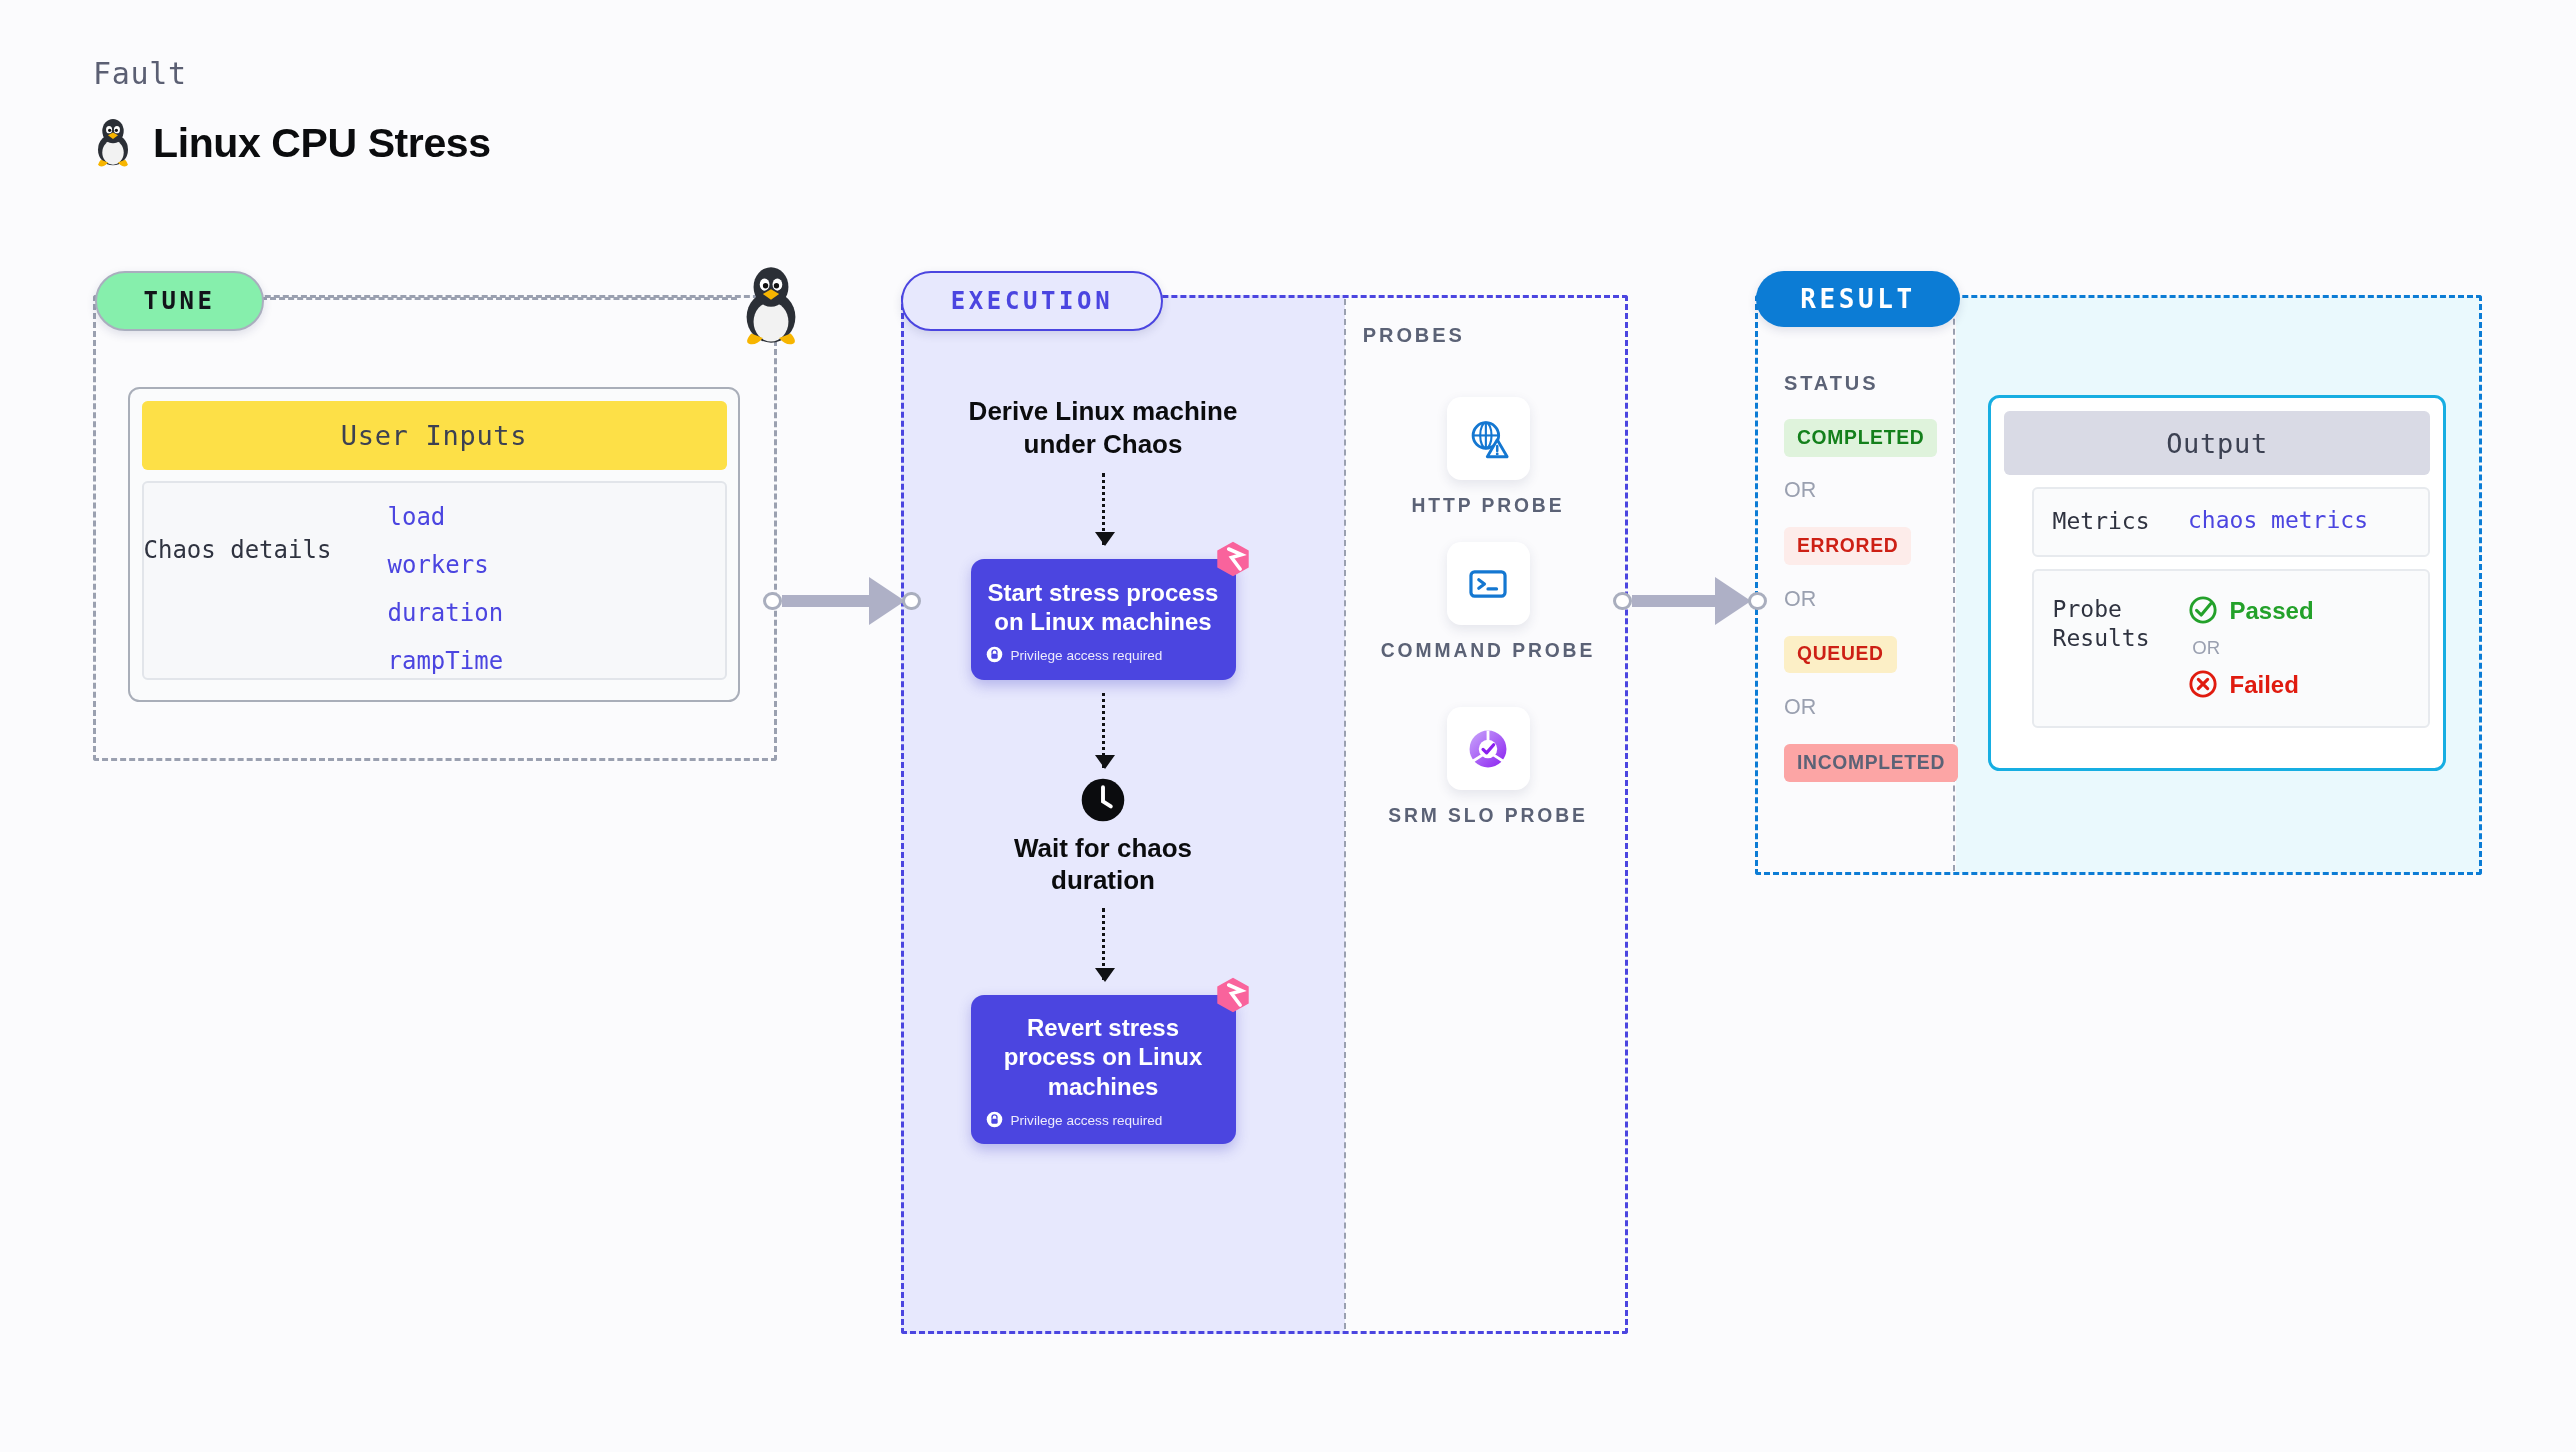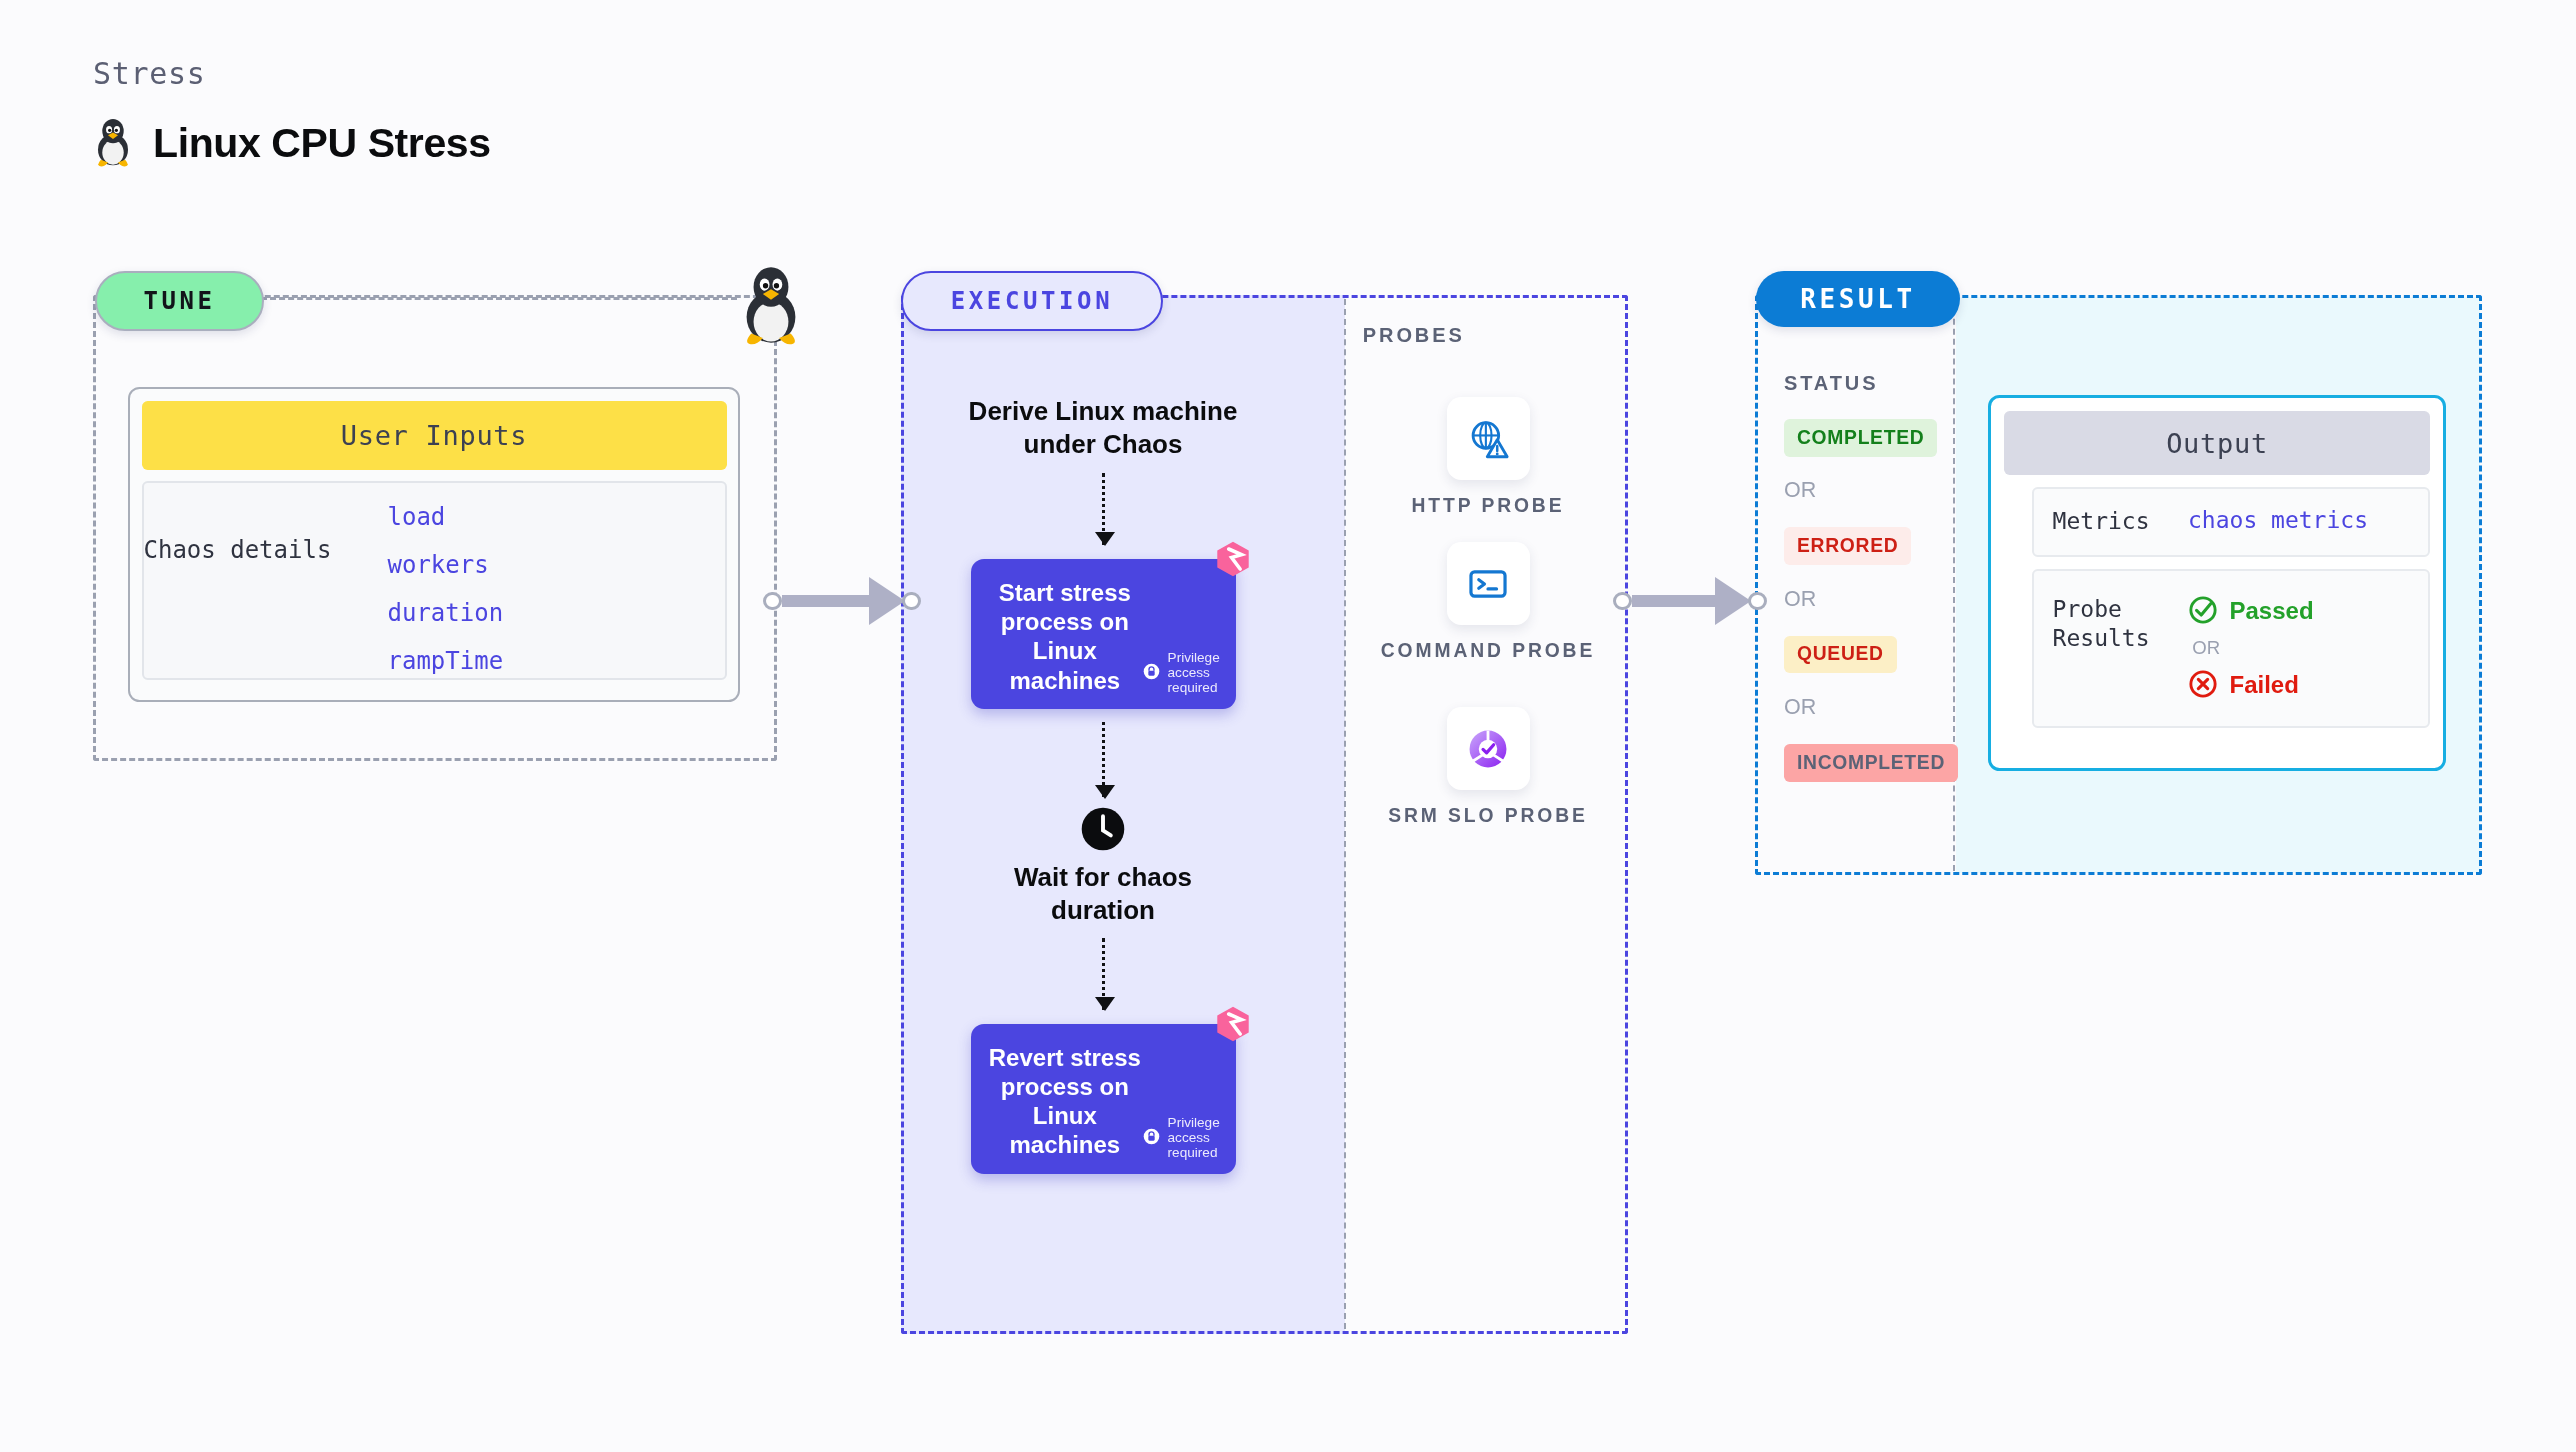--- a/index.html
+++ b/index.html
@@ -135,21 +135,21 @@
   }
   .vline::after{
     content:"";position:absolute;left:-10px;bottom:-1.4px;
     width:0;height:0;border-left:10px solid transparent;border-right:10px solid transparent;
     border-top:14.3px solid #101114;
   }
   .action-card{
     position:relative;width:265px;background:#4b45e0;border-radius:13px;
     box-shadow:0 5.7px 13px rgba(70,65,200,.30);
     padding:18.6px 15.8px 14.3px 15.8px;box-sizing:border-box;
-    display:flex;flex-direction:row;align-items:flex-end;
+    display:flex;flex-direction:column;align-items:flex-start;gap:10px;
   }
   .action-title{
     color:#ffffff;font-size:24px;font-weight:bold;text-align:center;line-height:1.22;
   }
   .priv-row{display:flex;align-items:center;gap:7.2px;}
   .priv-text{color:#eceafc;font-size:13.6px;}
   .chaos-badge{position:absolute;right:-17px;top:-20px;width:40px;height:40px;}
   #clock-icon{width:44px;height:44px;}
 
   
@@ -215,21 +215,21 @@
   }
   #probe-results-row{height:159px;padding-top:24px;}
   .result-line{display:flex;align-items:center;gap:11.5px;}
   .result-text{font-size:24px;font-weight:bold;}
   #probe-res-stack{display:flex;flex-direction:column;gap:10px;}
   .or-small{font-size:18.6px;color:#9aa0b0;padding-left:4.3px;}
 </style>
 </head>
 <body>
 
-<div id="fault-label">Stress</div>
+<div id="fault-label">Fault</div>
 <div id="fault-title-row">
   <span>
     <svg width="40" height="49" viewBox="0 0 56 68">
       <ellipse cx="28" cy="44" rx="21" ry="22" fill="#2b2f36"></ellipse>
       <ellipse cx="28" cy="48" rx="15" ry="17" fill="#f2f2f2"></ellipse>
       <ellipse cx="28" cy="18" rx="15" ry="17" fill="#2b2f36"></ellipse>
       <ellipse cx="22.5" cy="16" rx="4.2" ry="5.2" fill="#fff"></ellipse>
       <ellipse cx="33.5" cy="16" rx="4.2" ry="5.2" fill="#fff"></ellipse>
       <circle cx="23.3" cy="17" r="2.3" fill="#111"></circle>
       <circle cx="32.7" cy="17" r="2.3" fill="#111"></circle>

